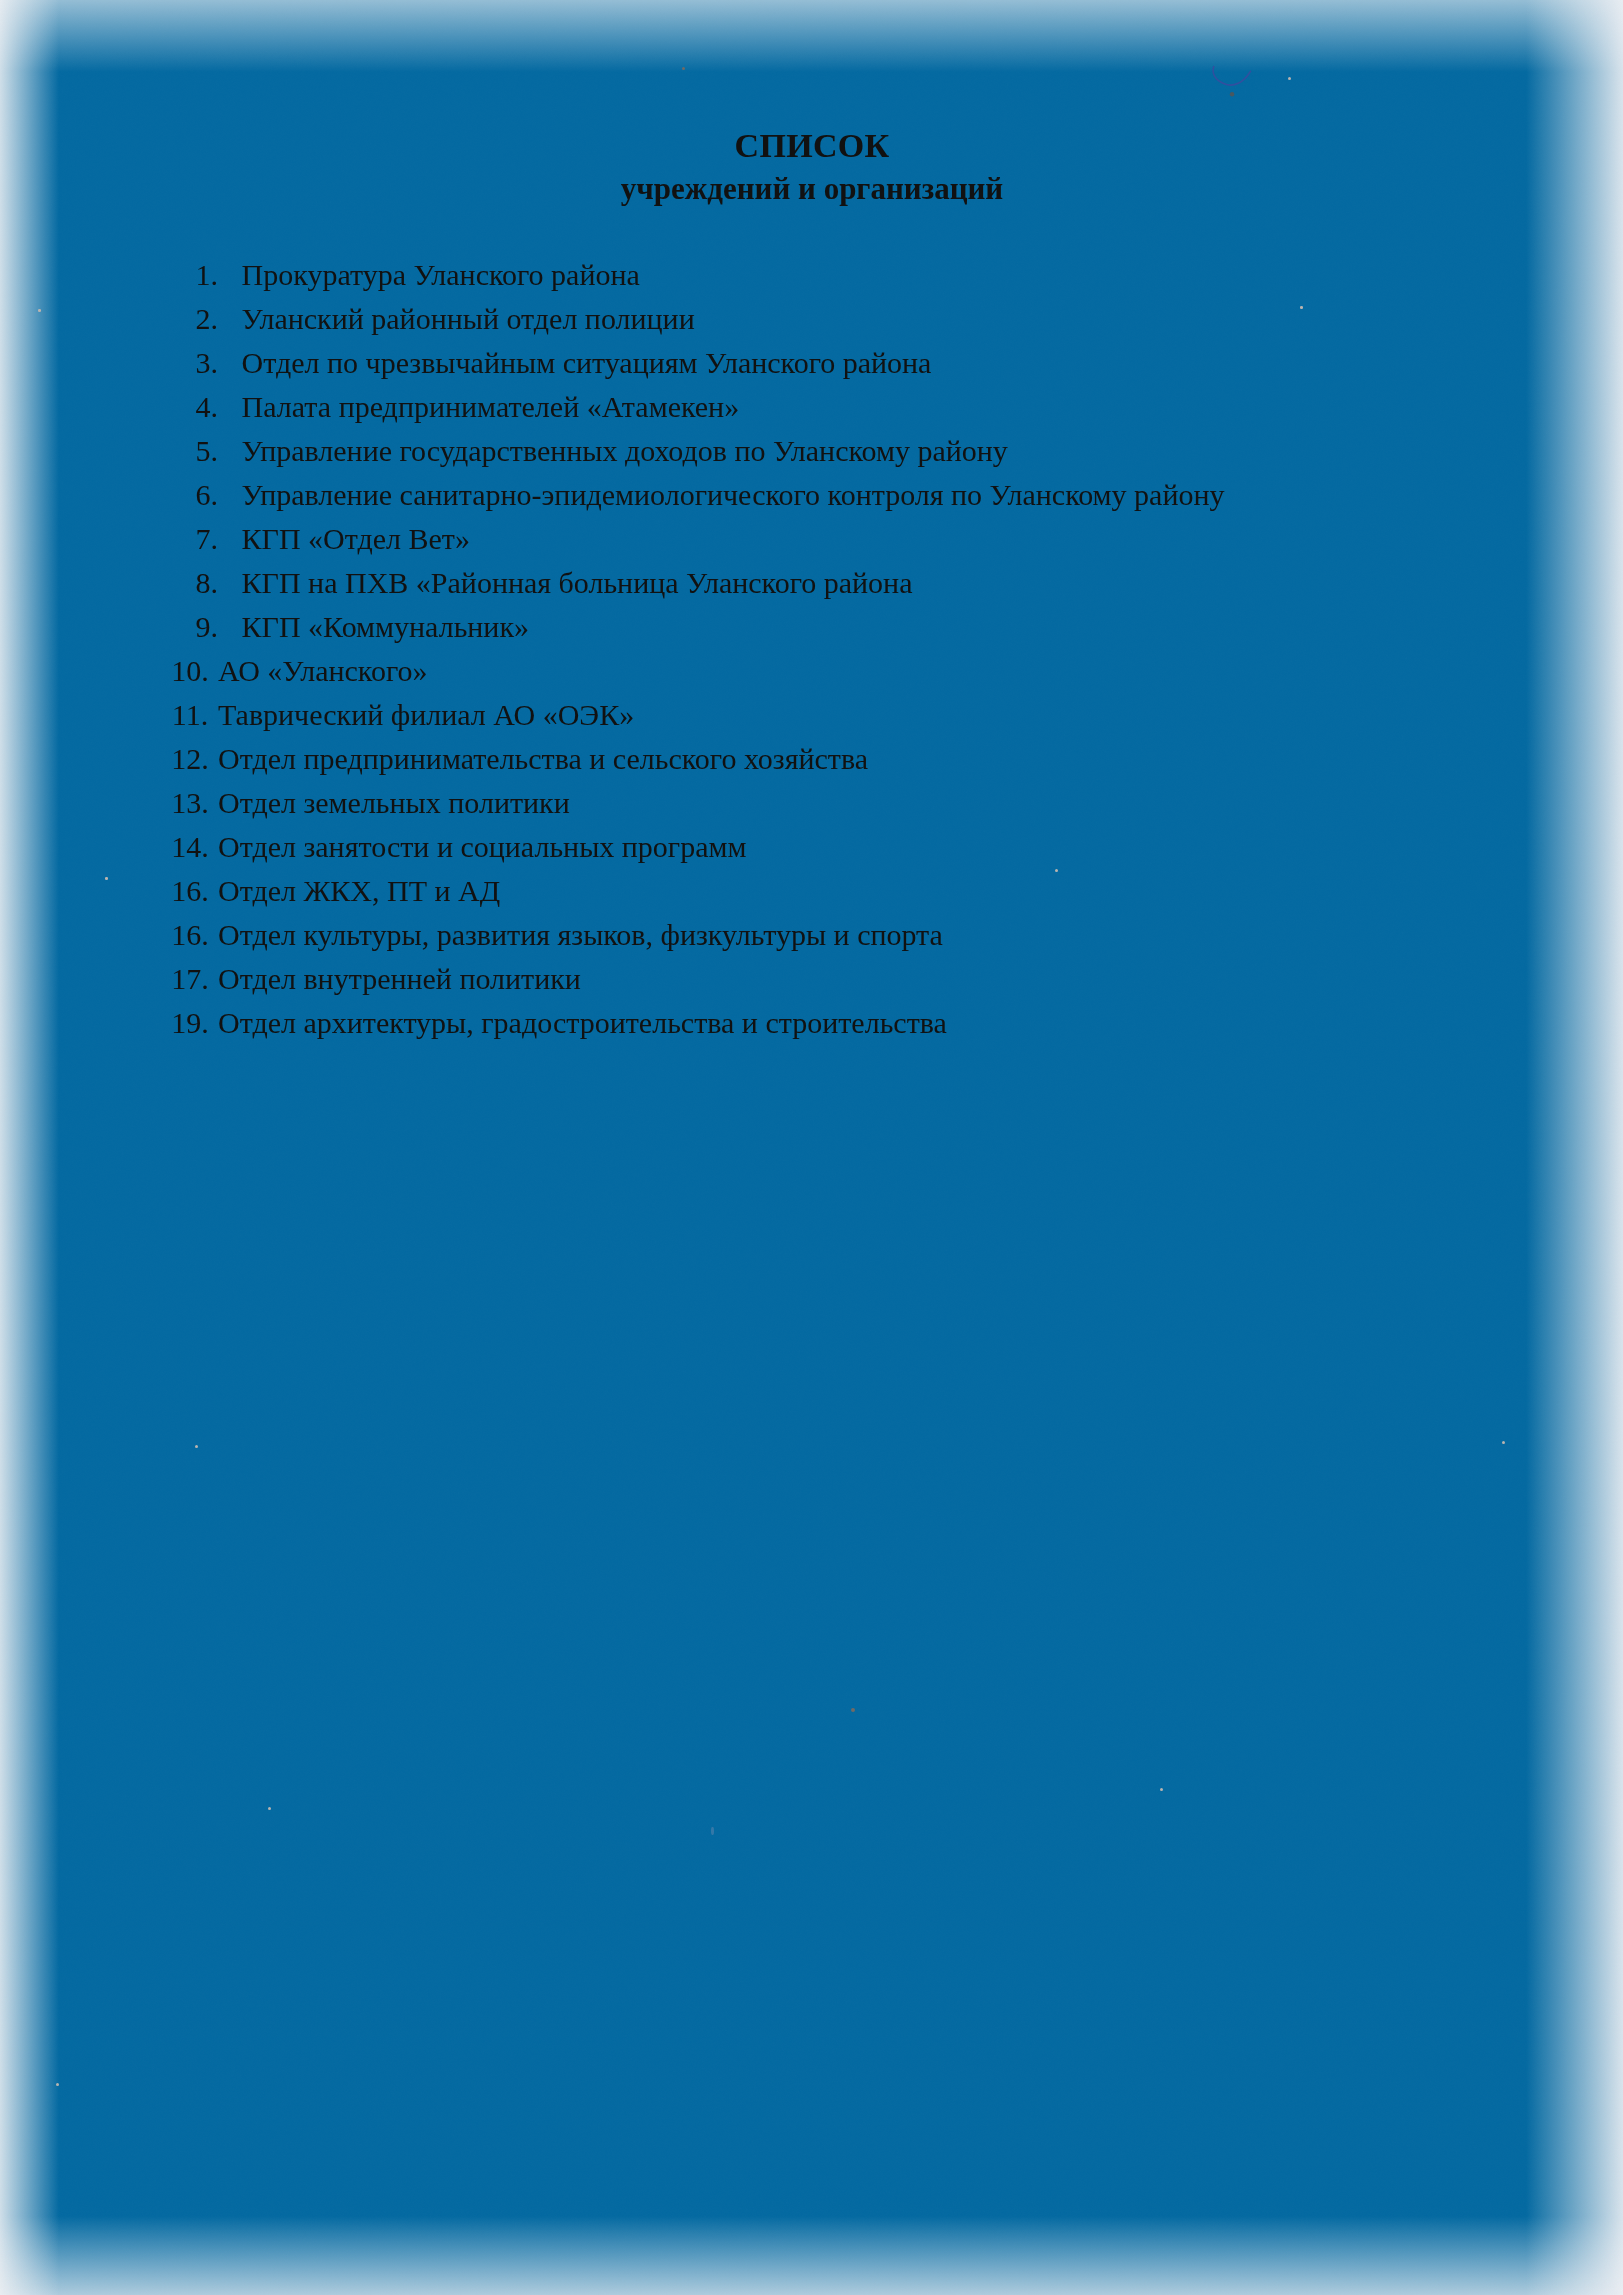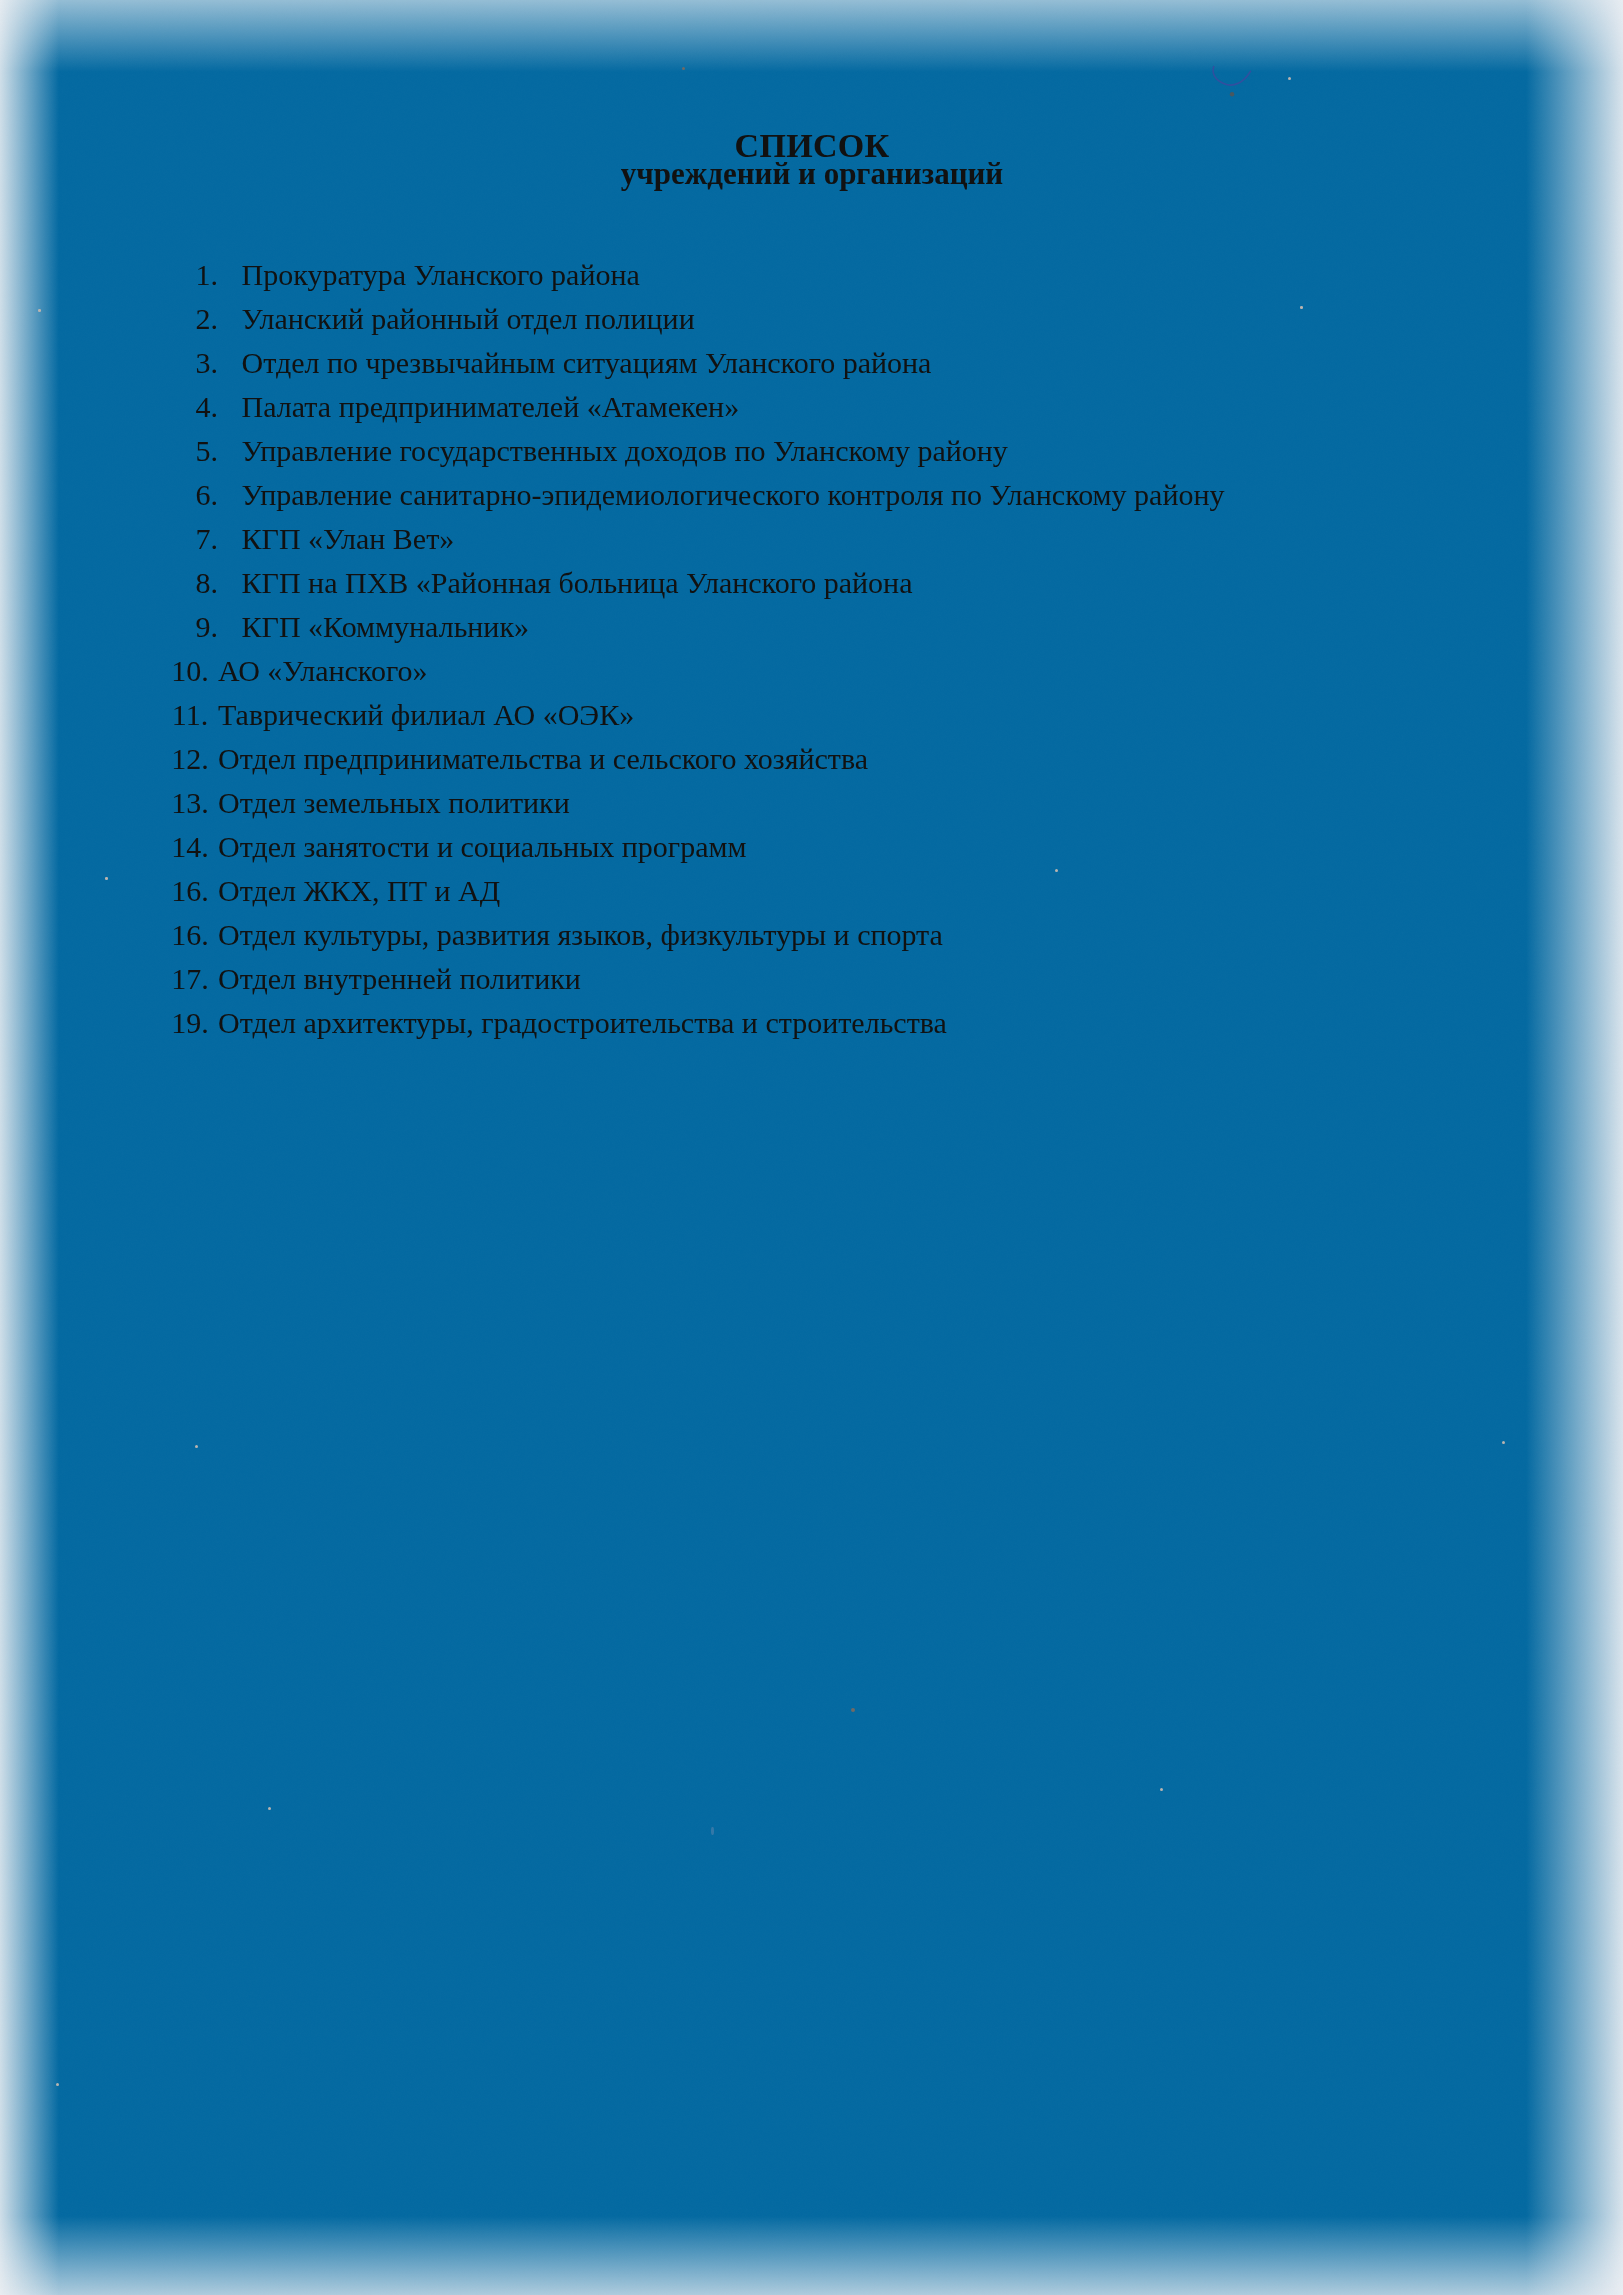--- a/index.html
+++ b/index.html
@@ -56,21 +56,21 @@
     text-align: center;
     font-size: 34px;
     font-weight: bold;
     letter-spacing: 0.3px;
     line-height: 1.05;
   }
   .doc-subtitle {
     position: absolute;
     left: 0;
     right: 0;
-    top: 158px;
+    top: 173px;
     text-align: center;
     font-size: 31px;
     font-weight: bold;
     line-height: 1.05;
   }
 
   
   .org-list {
     position: absolute;
     left: 162px;
@@ -173,21 +173,21 @@
         <li class="list-item narrow">
           <span class="item-number">5.</span>
           <span class="item-text">Управление государственных доходов по Уланскому району</span>
         </li>
         <li class="list-item narrow">
           <span class="item-number">6.</span>
           <span class="item-text">Управление санитарно-эпидемиологического контроля по Уланскому району</span>
         </li>
         <li class="list-item narrow">
           <span class="item-number">7.</span>
-          <span class="item-text">КГП «Улан Вет»</span>
+          <span class="item-text">КГП «Отдел Вет»</span>
         </li>
         <li class="list-item narrow">
           <span class="item-number">8.</span>
           <span class="item-text">КГП на ПХВ «Районная больница Уланского района</span>
         </li>
         <li class="list-item narrow">
           <span class="item-number">9.</span>
           <span class="item-text">КГП «Коммунальник»</span>
         </li>
         <li class="list-item wide">

